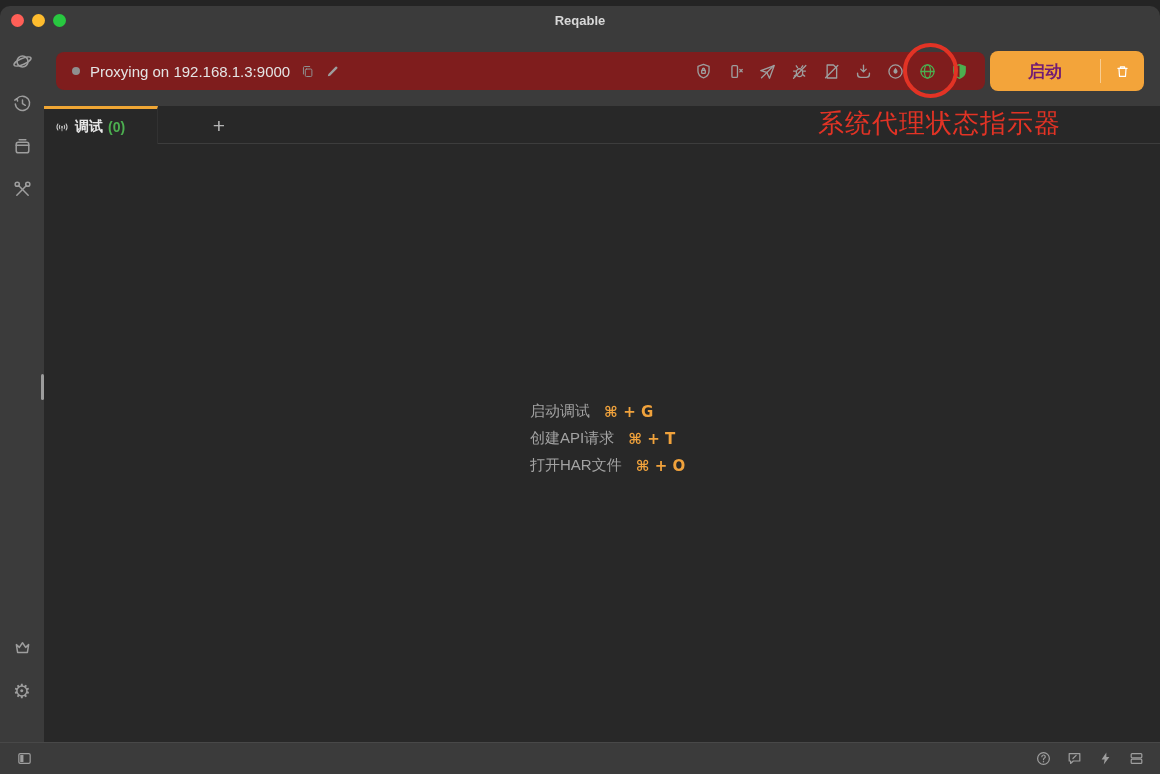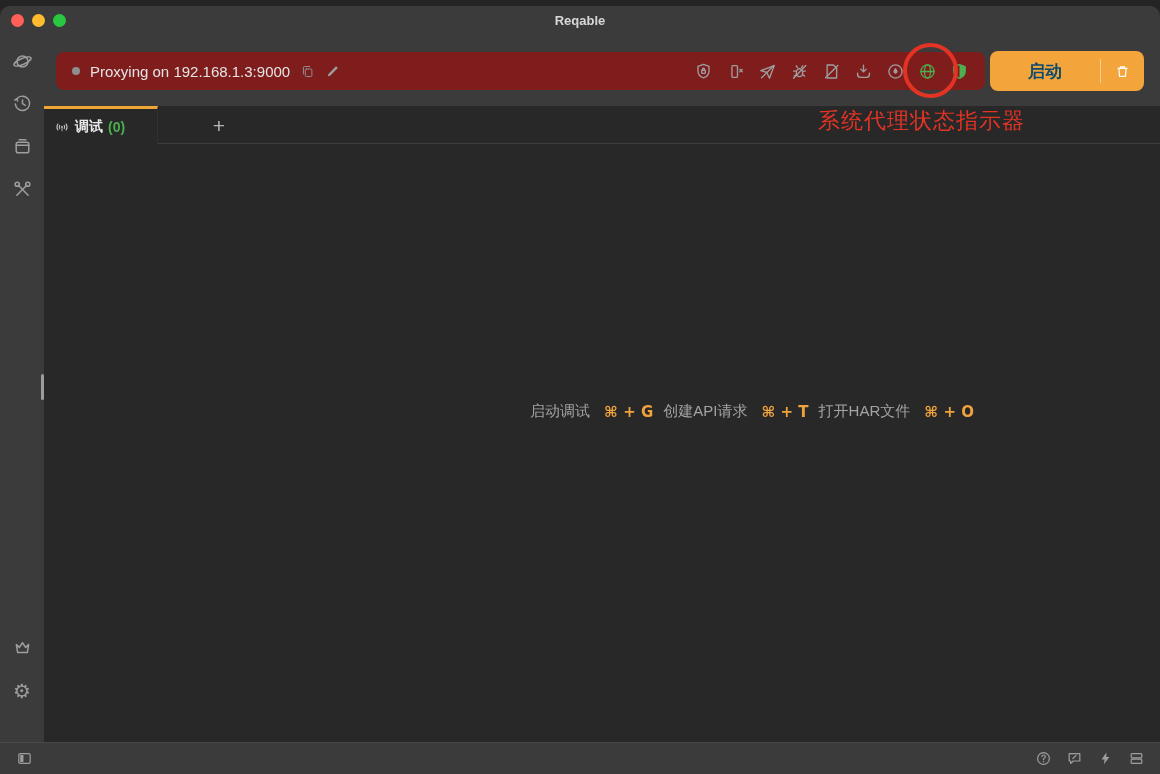--- a/index.html
+++ b/index.html
@@ -31,43 +31,43 @@
   .status-dot { width:8px; height:8px; border-radius:50%; background:#8f8f8f; margin-right:10px; flex:none; }
   .proxy-text { font-size:15px; color:#e4e4e4; font-weight:500; white-space:nowrap; }
   .mini-btn { margin-left:10px; display:flex; align-items:center; cursor:pointer; }
   .spacer { flex:1; }
   .action-icons { display:flex; align-items:center; gap:12px; }
   .act { display:flex; align-items:center; justify-content:center; width:20px; height:20px; cursor:pointer; }
 
   
   .start-btn { position:absolute; left:990px; top:51px; width:154px; height:40px; background:#f3a43a;
                border-radius:8px; display:flex; align-items:center; cursor:pointer; }
-  .start-label { width:110px; text-align:center; color:#0c4a6e; font-weight:bold; font-size:17px; }
+  .start-label { width:110px; text-align:center; color:#701a75; font-weight:bold; font-size:17px; }
   .btn-divider { width:1px; height:24px; background:rgba(255,255,255,.45); }
   .trash-zone { flex:1; display:flex; align-items:center; justify-content:center; }
 
   
   .red-circle { position:absolute; left:903px; top:43px; width:55px; height:55px;
                 border:4px solid #e23325; border-radius:50%; z-index:6; }
-  .red-note { position:absolute; left:818px; top:106px; font-size:22px; font-weight:500;
+  .red-note { position:absolute; left:818px; top:106px; font-size:26px; font-weight:500;
               color:#e23325; z-index:6; white-space:nowrap; letter-spacing:1px; }
 
   
   .tabbar { position:absolute; left:44px; top:106px; right:0; height:38px; background:#282828;
             border-bottom:1px solid #3d3d3d; }
   .tab-active { position:absolute; left:0; top:0; width:114px; height:38px; background:#282828;
                 border-top:3px solid #f0a634; border-right:1px solid rgba(255,255,255,.05);
                 display:flex; align-items:center; padding:0 10px; gap:5px; z-index:2; cursor:pointer; }
   .tab-label { font-size:14px; font-weight:bold; color:#e8e8e8; }
   .tab-count { font-size:14px; font-weight:bold; color:#4caf50; }
   .plus-btn { position:absolute; left:162px; top:7px; width:26px; height:26px; display:flex; align-items:center;
               justify-content:center; color:#b4b4b4; font-size:21px; cursor:pointer; }
 
   
-  .shortcuts { position:absolute; left:530px; top:403px; display:flex; gap:10px; z-index:1; }
+  .shortcuts { position:absolute; left:530px; top:403px; display:flex; flex-direction:column; gap:10px; z-index:1; }
   .sc-row { display:flex; align-items:center; gap:14px; height:17px; }
   .sc-label { font-size:15px; font-weight:500; color:#a3a3a3; }
   .sc-keys { font-size:15px; font-weight:bold; color:#f0a23c; font-family:"DejaVu Sans",sans-serif; }
 
   
   .statusbar { position:absolute; left:0; top:742px; width:100%; height:32px; background:#3b3b3b;
                border-top:1px solid #484848; display:flex; align-items:center; justify-content:space-between;
                padding:0 14px; }
   .sb-icons { display:flex; align-items:center; gap:11px; }
   .sb-btn { display:flex; align-items:center; justify-content:center; width:20px; height:20px; cursor:pointer; }

